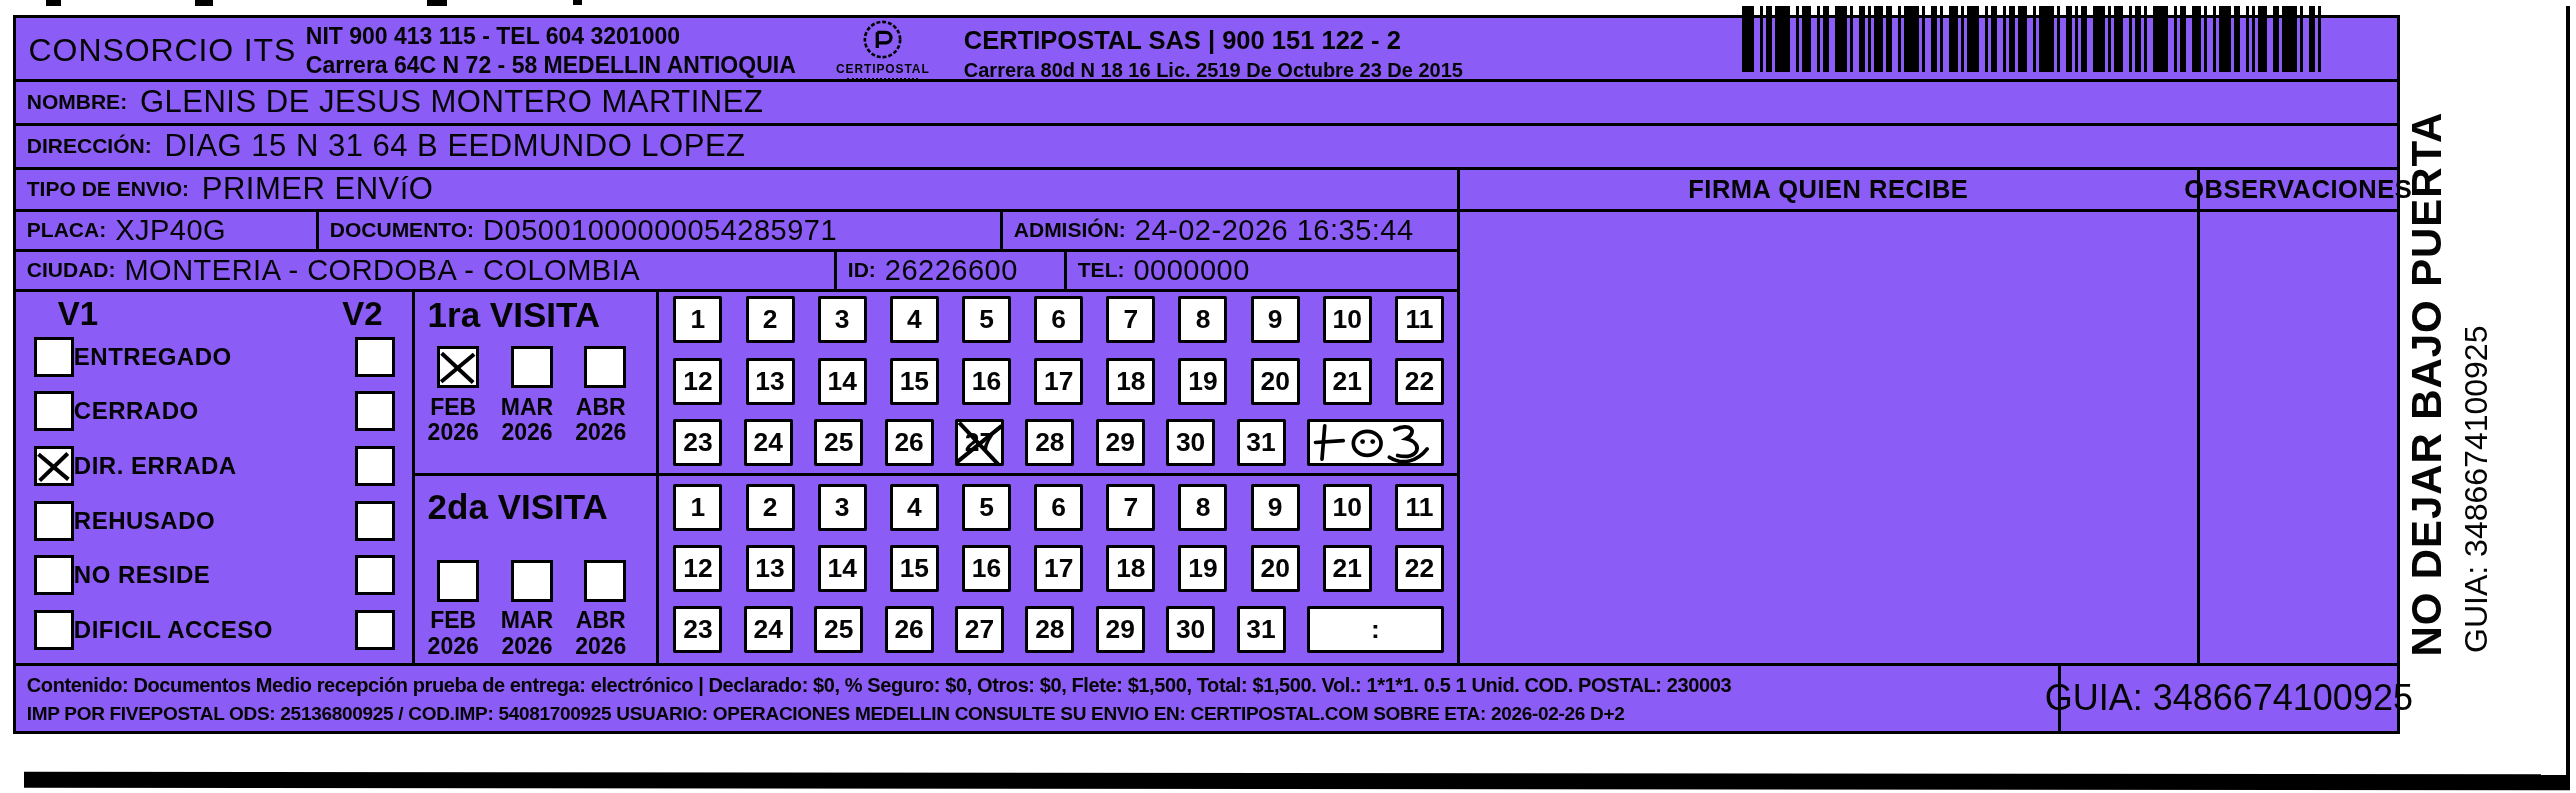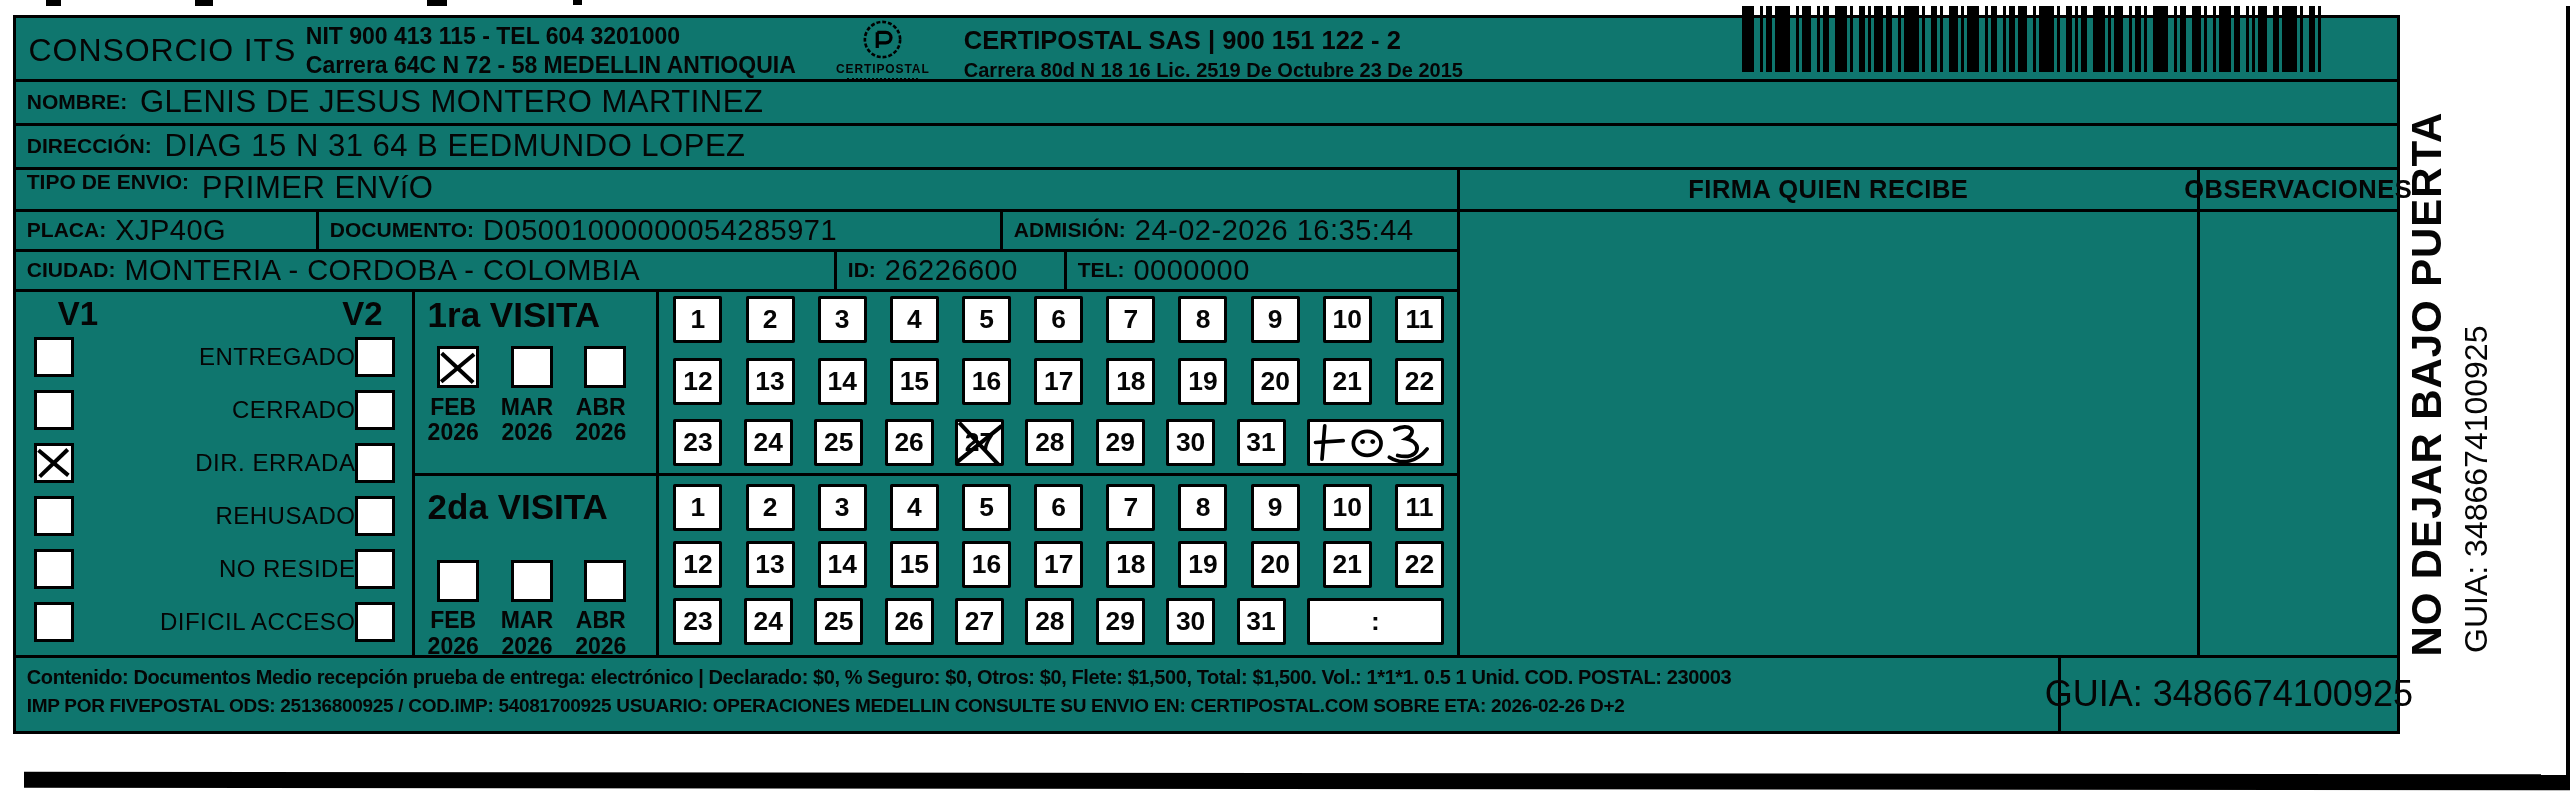--- a/index.html
+++ b/index.html
@@ -1,21 +1,21 @@
 <!DOCTYPE html>
 <html style="font-size:14.6px"><head>
 <meta charset="utf-8">
 <style>
   *{box-sizing:border-box;margin:0;padding:0}
   body{background:#fff;font-family:"Liberation Sans",sans-serif;color:#050505}
   .page{position:relative;width:2576px;height:793px;background:#fff;overflow:hidden}
 
   
   .label{position:absolute;left:12.8px;top:14.6px;width:2387px;height:719px;border:3.6px solid #000;
-         display:flex;flex-direction:column;background:#0f766e}
+         display:flex;flex-direction:column;background:#8b5cf6}
 
   
   .hdr-row{flex:none;height:64px;border-bottom:3.6px solid #000;position:relative}
   .company{position:absolute;left:12.8px;top:14.6px;font-size:32px;font-weight:400;letter-spacing:0.9px;white-space:nowrap}
   .cinfo{position:absolute;left:290px;top:4.6px;font-size:23px;font-weight:700;line-height:1.25;white-space:nowrap}
   .logo{position:absolute;left:807px;top:0;width:120px;text-align:center}
   .logo-svg{display:block;margin:0 auto;width:47px;height:47px}
   .logo-svg circle,.logo-svg path{fill:none;stroke:#000}
   .logo-name{font-size:12px;font-weight:700;letter-spacing:0.9px;margin-top:-2.7px}
   .logo-sub{width:71px;border-bottom:2.7px dotted #000;margin:1.8px auto 0}
@@ -27,38 +27,38 @@
   
   .frow{flex:none;display:flex;align-items:center;border-bottom:3.6px solid #000;padding-left:11px;gap:12.8px;white-space:nowrap}
   .name-row{height:44px}
   .dir-row{height:44px}
   .flabel{font-size:21px;font-weight:700}
   .fvalue{font-size:31px;font-weight:400;letter-spacing:0.5px}
 
   
   .mid{flex:1;display:flex;min-height:0}
   .left-part{flex:none;width:1444px;border-right:3.6px solid #000;display:flex;flex-direction:column}
-  .tipo-row{flex:none;height:42px;border-bottom:3.6px solid #000;display:flex;padding-left:11px;gap:12.8px;white-space:nowrap}
+  .tipo-row{flex:none;height:42px;border-bottom:3.6px solid #000;display:flex;align-items:center;padding-left:11px;gap:12.8px;white-space:nowrap}
   .cells-row{flex:none;height:40px;border-bottom:3.6px solid #000;display:flex}
   .cell{display:flex;align-items:center;padding-left:11px;gap:9px;border-right:3.6px solid #000;white-space:nowrap;overflow:hidden}
   .cell:last-child{border-right:none;flex:1}
   .cell .fvalue{font-size:29px}
   .c-placa{width:303px}
   .c-doc{width:684px}
   .c-ciudad{width:821px}
   .c-id{width:230px}
 
   
   .main{flex:1;display:flex;min-height:0}
   .status-col{flex:none;width:399px;border-right:3.6px solid #000;display:flex;flex-direction:column;padding:3.6px 16.4px 12.8px 18px}
   .vheaders{flex:none;display:flex;justify-content:space-between;padding:0 12.8px 0 24px;font-size:33px;font-weight:700}
   .status-rows{flex:1;display:flex;flex-direction:column;justify-content:space-between;margin-top:3.6px}
   .status-row{display:flex;align-items:center}
   .cb{flex:none;width:40px;height:40px;border:3.6px solid #000;position:relative;background:#fff}
-  .slabel{flex:1;text-align:right;font-size:24px;font-weight:400;letter-spacing:0.5px}
+  .slabel{flex:1;text-align:left;font-size:24px;font-weight:700;letter-spacing:0.5px}
   .cb.checked::before,.cb.checked::after{content:"";position:absolute;left:-8%;top:46%;width:116%;height:3.6px;background:#000}
   .cb.checked::before{transform:rotate(40deg)}
   .cb.checked::after{transform:rotate(-44deg)}
 
   .visits-wrap{flex:1;display:flex;flex-direction:column;min-width:0}
   .visit{display:flex;min-height:0}
   .visit1{flex:none;height:184px;border-bottom:3.6px solid #000}
   .visit2{flex:1}
   .visit-info{flex:none;width:244px;border-right:3.6px solid #000;padding:3.6px 0 0 12.8px}
   .visit-title{font-size:35px;font-weight:700;white-space:nowrap}
@@ -86,21 +86,21 @@
 
   
   .right-part{flex:1;display:flex;min-width:0}
   .firma-col{flex:1;border-right:3.6px solid #000;display:flex;flex-direction:column}
   .obs-col{flex:none;width:197px;display:flex;flex-direction:column}
   .col-h{flex:none;height:42px;border-bottom:3.6px solid #000;display:flex;align-items:center;justify-content:center;
          font-size:25.5px;font-weight:700;letter-spacing:0.5px;white-space:nowrap}
   .col-body{flex:1}
 
   
-  .footer-row{flex:none;height:76px;border-top:3.6px solid #000;display:flex}
+  .footer-row{flex:none;height:68px;border-top:3.6px solid #000;display:flex}
   .foot-left{flex:1;border-right:3.6px solid #000;padding:8.2px 0 0 11px;overflow:hidden}
   .fp1{font-size:20px;font-weight:700;letter-spacing:-0.4px;white-space:nowrap}
   .fp2{font-size:19px;font-weight:700;letter-spacing:-0.3px;margin-top:6.4px;white-space:nowrap}
   .foot-guia{flex:none;width:336px;display:flex;align-items:center;justify-content:center;font-size:36px;font-weight:400;white-space:nowrap}
 
   
   .side-rotator{position:absolute;left:2152px;top:287px;width:620px;height:119px;transform:rotate(-90deg);
                 display:flex;flex-direction:column;justify-content:flex-start}
   .side-line1{font-size:42px;font-weight:700;letter-spacing:0.9px;white-space:nowrap}
   .side-line2{font-size:32px;font-weight:400;margin-top:7.3px;padding-left:3.6px;white-space:nowrap}

